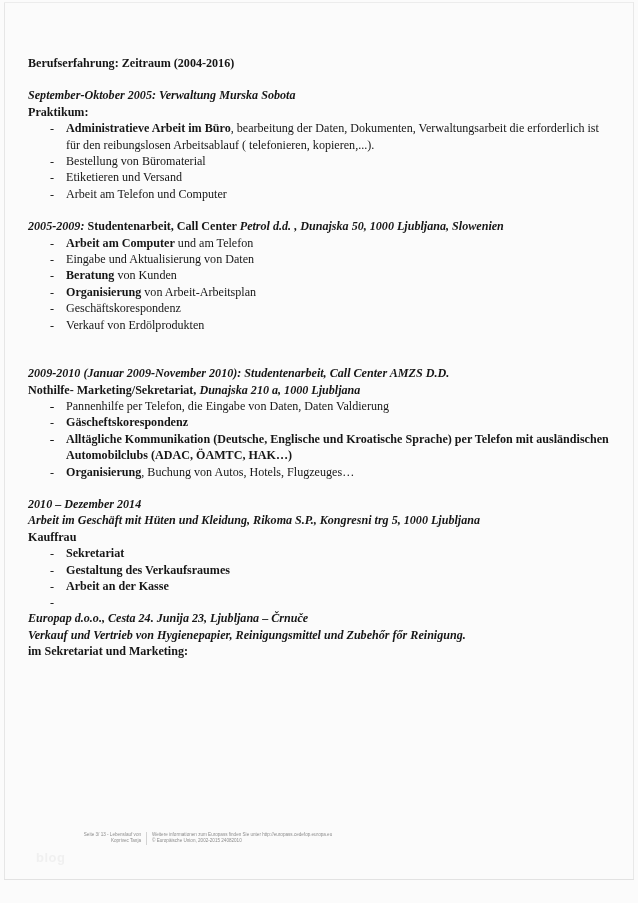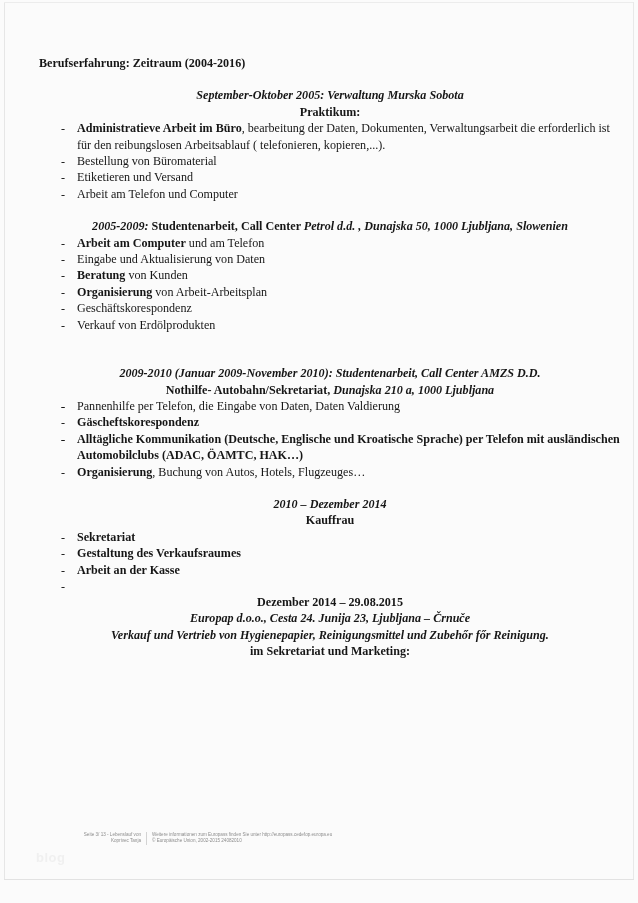--- a/index.html
+++ b/index.html
@@ -45,41 +45,40 @@
   }
   .scan-edge-bottom {
     position: absolute;
     left: 4px; top: 879px;
     width: 630px; height: 1px;
     background: #e2e2e2;
   }
 
   .doc-body {
     position: absolute;
-    left: 39px;
+    left: 28px;
     top: 55px;
     width: 582px;
     color: #161616;
     font-size: 12.1px;
     line-height: 16.4px;
   }
 
   .para {
     margin: 0;
     padding: 0;
   }
   .gap-big   { height: 16px; }
 
   .b   { font-weight: bold; }
   .bi  { font-weight: bold; font-style: italic; }
 
   .heading-line {
     margin: 0;
     padding: 0;
-    text-align: center;
   }
 
   ul.dashlist {
     list-style: none;
     margin: 0;
     padding: 0;
   }
   ul.dashlist > li {
     position: relative;
     padding-left: 38px;
@@ -197,21 +196,21 @@
       </ul>
     </div>
 
     <div class="gap-big"></div>
 
 
     <div class="gap-big"></div>
 
     <div>
       <div class="heading-line bi">2009-2010 (Januar 2009-November 2010): Studentenarbeit, Call Center AMZS D.D.</div>
-      <div class="heading-line"><span class="b">Nothilfe- Autobahn/Sekretariat,</span><span class="bi"> Dunajska 210 a, 1000 Ljubljana</span>
+      <div class="heading-line"><span class="b">Nothilfe- Marketing/Sekretariat,</span><span class="bi"> Dunajska 210 a, 1000 Ljubljana</span>
       </div>
       <ul class="dashlist">
         <li>
           <span class="dash">-</span>
         </li>
         <li>
           <span class="dash">-</span><span>Pannenhilfe per Telefon, die Eingabe von Daten, Daten Valdierung</span>
         </li>
         <li>
           <span class="dash">-</span><span class="b">Gäscheftskorespondenz</span>
@@ -225,41 +224,41 @@
         <li>
           <span class="dash">-</span><span class="b">Organisierung</span><span>, Buchung von Autos, Hotels, Flugzeuges…</span>
         </li>
       </ul>
     </div>
 
     <div class="gap-big"></div>
 
     <div>
       <div class="heading-line bi">2010 –  Dezember 2014</div>
+      <div class="heading-line bi">Arbeit im Geschäft mit Hüten und Kleidung, Rikoma S.P., Kongresni trg 5, 1000 Ljubljana</div>
       <div class="heading-line b">Kauffrau</div>
       <ul class="dashlist">
         <li>
           <span class="dash">-</span><span class="b">Sekretariat</span>
         </li>
         <li>
           <span class="dash">-</span><span class="b">Gestaltung des Verkaufsraumes</span>
         </li>
         <li>
           <span class="dash">-</span><span class="b">Arbeit an der Kasse</span>
         </li>
         <li>
           <span class="dash">-</span>
         </li>
       </ul>
     </div>
 
     <div class="gap-big"></div>
 
     <div>
-      <div class="heading-line b">Dezember 2014 – 29.08.2015</div>
       <div class="heading-line bi">Europap d.o.o., Cesta 24. Junija 23, Ljubljana – Črnuče</div>
       <div class="heading-line bi">Verkauf und Vertrieb von Hygienepapier, Reinigungsmittel und Zubehőr főr Reinigung.</div>
       <div class="heading-line b">im Sekretariat und Marketing:</div>
     </div>
 
   </div>
 
   <div class="footer">
     <div class="footer-left">
       <span class="footer-line">Seite 3/ 13 - Lebenslauf von</span>

